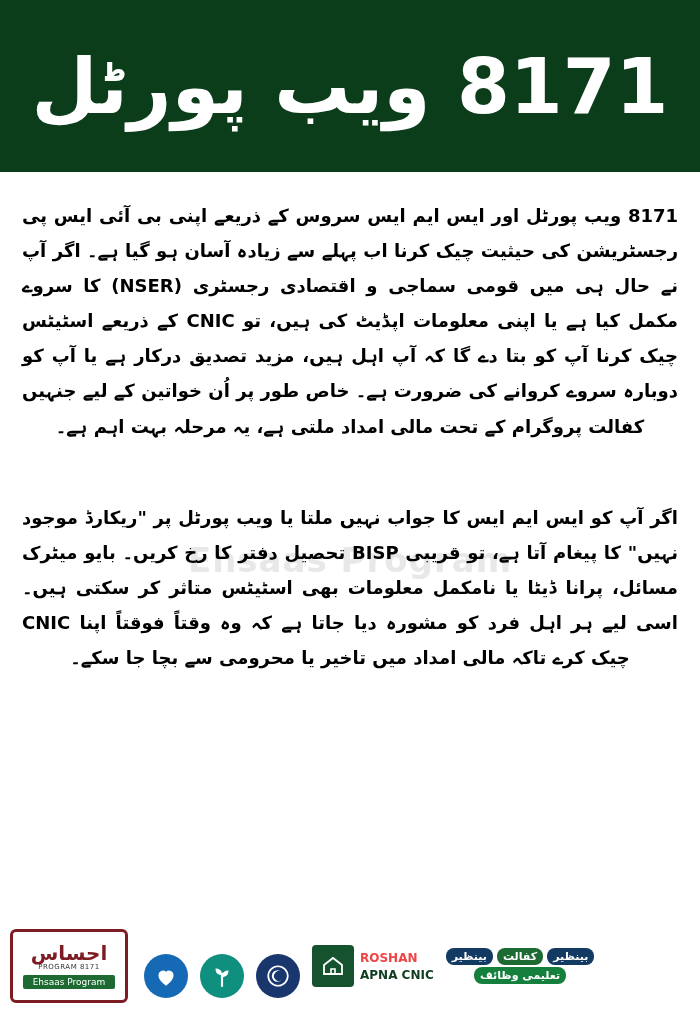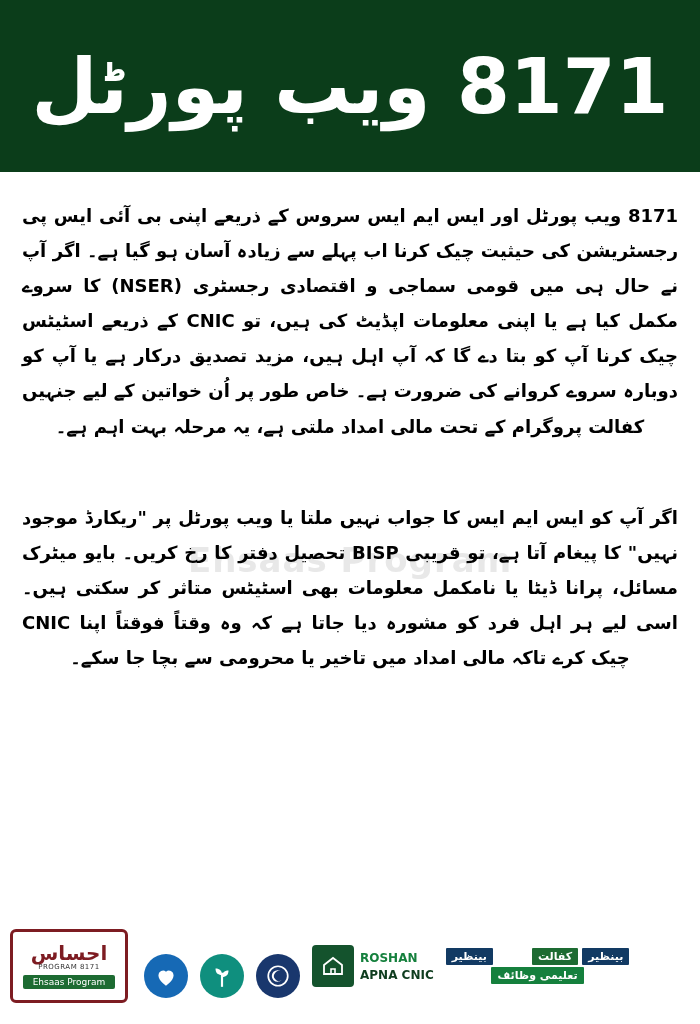--- a/index.html
+++ b/index.html
@@ -185,41 +185,41 @@
   }
   .roshan .house {
     width: 42px; height: 42px;
     background: #14532d;
     border-radius: 4px;
     display:flex; align-items:center; justify-content:center;
   }
   .roshan .txt {
     line-height: 1.05;
   }
-  .roshan .txt .l1 { font-size: 12px; font-weight: 700; color: #15803d; }
+  .roshan .txt .l1 { font-size: 12px; font-weight: 700; color: #ef4444; }
   .roshan .txt .l2 { font-size: 12px; font-weight: 700; color: #0f3d1f; }
 
   .taleem {
     display: flex;
     flex-direction: column;
     align-items: center;
     gap: 2px;
     flex: 0 0 auto;
     direction: rtl;
   }
   .taleem .t-row { display: flex; gap: 4px; }
   .pill {
     font-size: 11px;
     font-weight: 700;
     padding: 2px 6px;
-    border-radius: 1px;
+    border-radius: 8px;
     color: #fff;
     white-space: nowrap;
   }
-  .pill.kafalat { background: #1d6b32; margin-left: 35px; }
+  .pill.kafalat { background: #1d6b32; }
   .pill.benazir { background: #123a63; }
   .pill.taleemi { background: #15803d; }
 </style>
 </head>
 <body>
 
 <div class="page">
 
   <div class="header-band">
     <div class="header-title">8171 ویب پورٹل</div>

